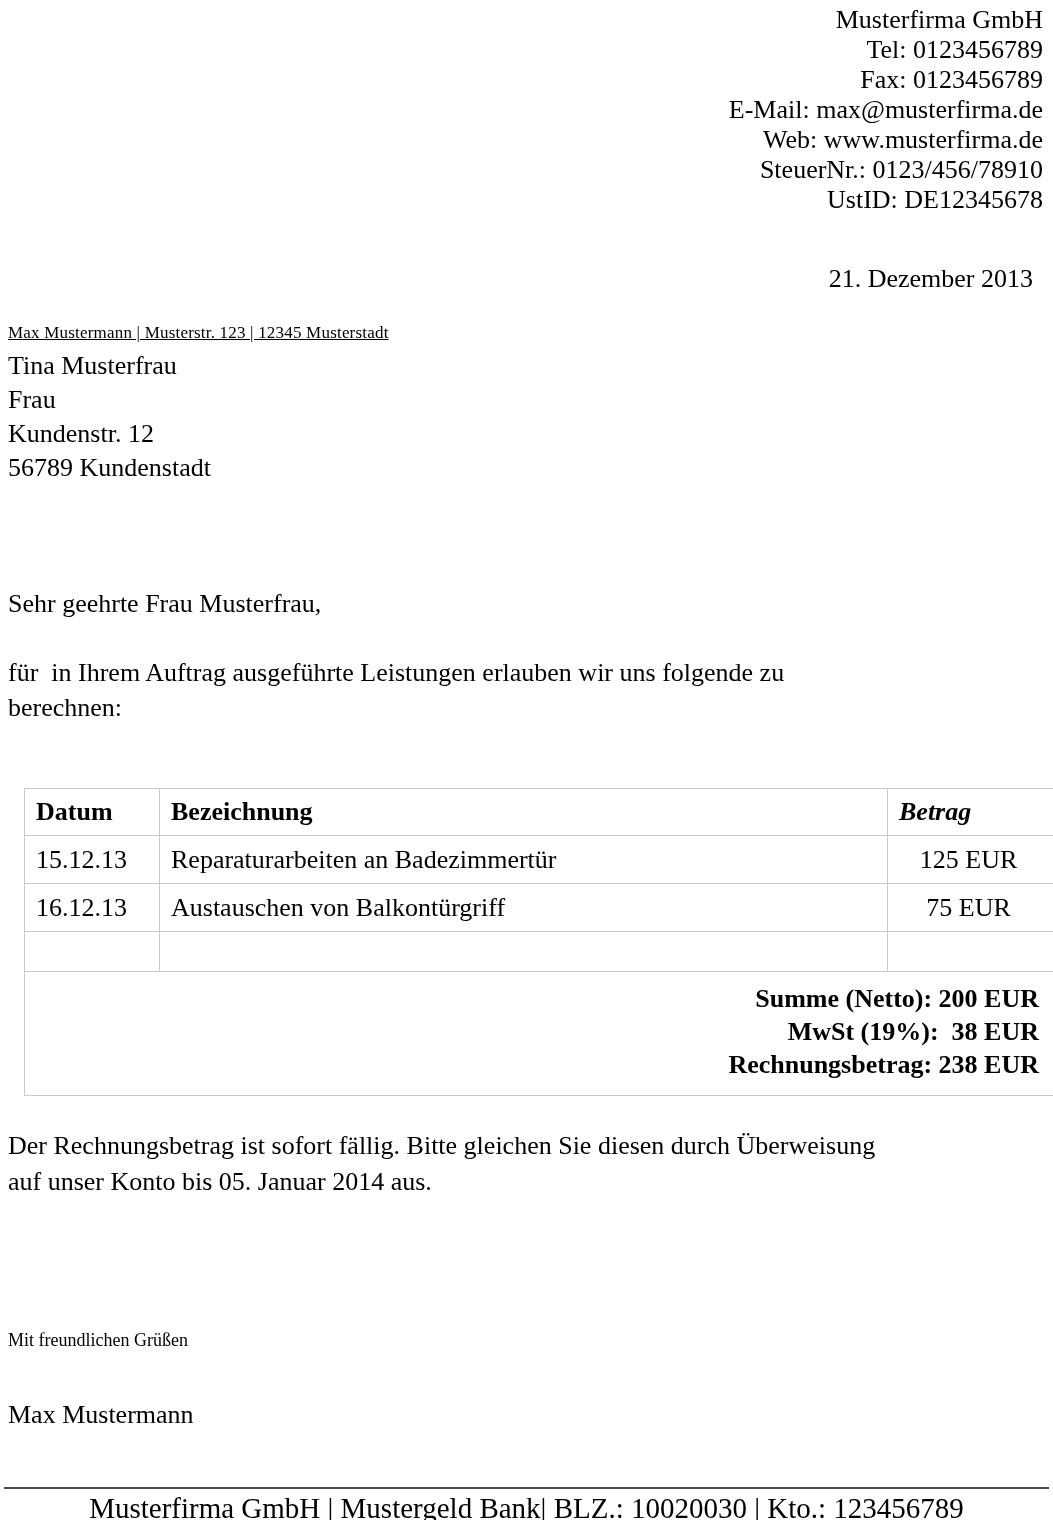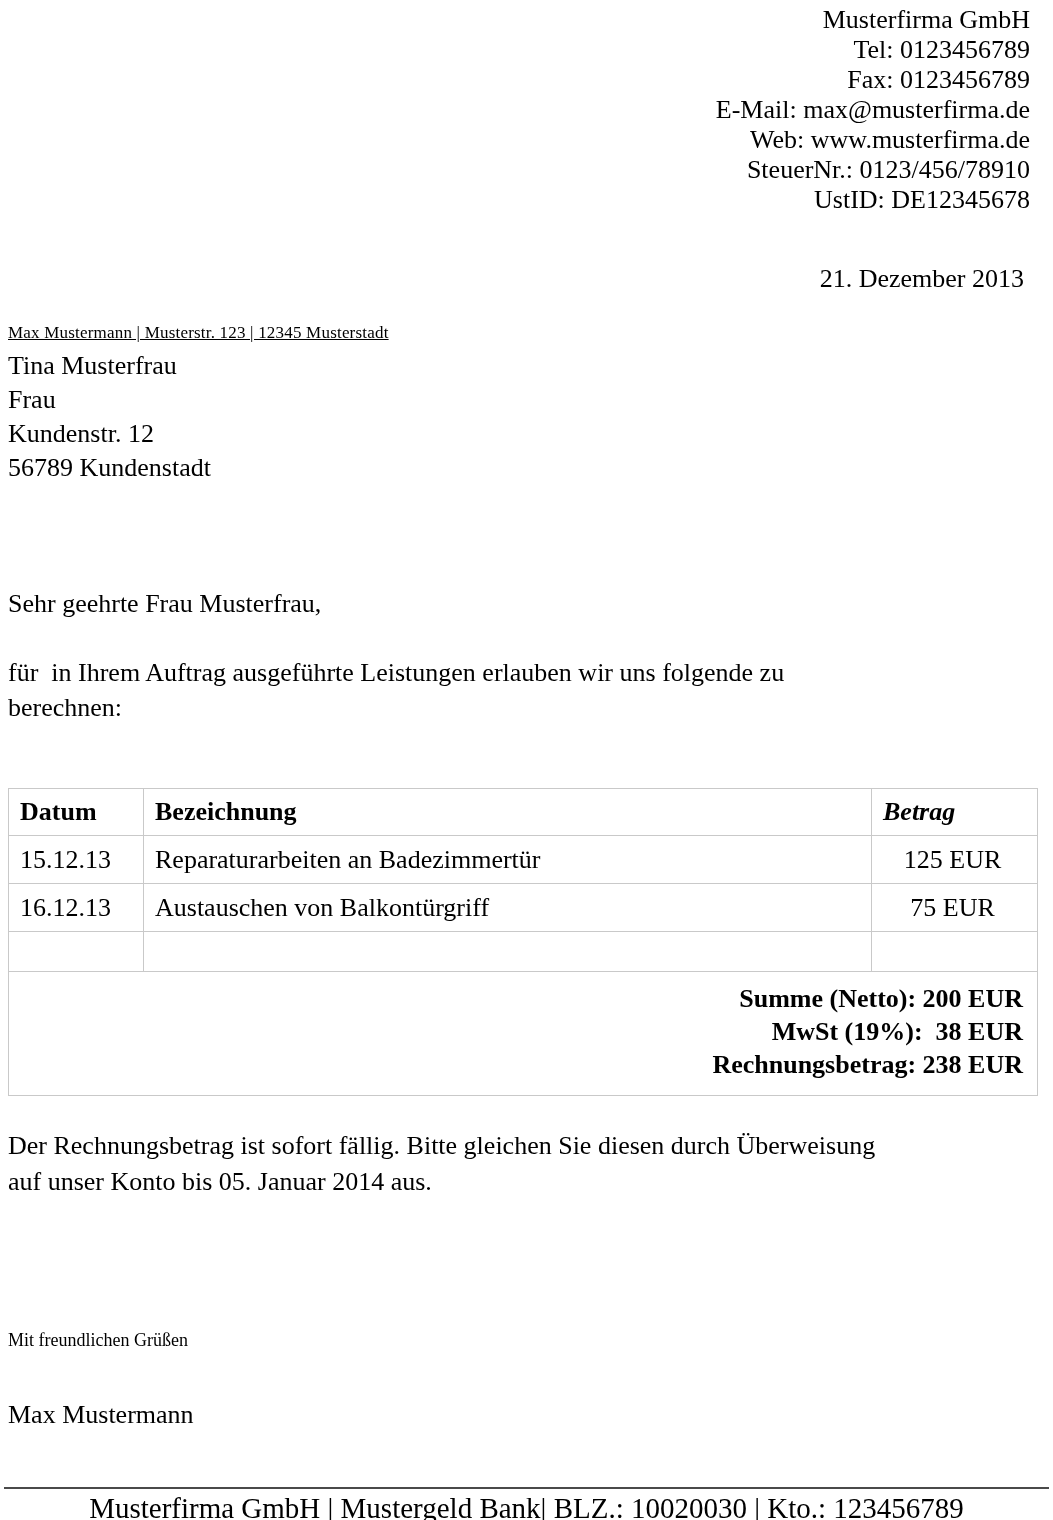--- a/index.html
+++ b/index.html
@@ -13,31 +13,31 @@
     margin: 0 auto;
     background: #ffffff;
     color: #000000;
     overflow: hidden;
   }
 
   
   .letterhead {
     position: absolute;
     top: 5px;
-    right: 23px;
+    right: 10px;
     text-align: right;
     font-size: 26px;
     line-height: 30px;
   }
 
   
   .date-line {
     position: absolute;
     top: 264px;
-    right: 29px;
+    right: 20px;
     font-size: 26px;
   }
 
   
   .sender-line {
     position: absolute;
     top: 323px;
     left: 8px;
     font-size: 17px;
     font-weight: normal;
@@ -68,21 +68,21 @@
     width: 960px;
     font-size: 26px;
     line-height: 35px;
     white-space: pre-wrap;
   }
 
   
   .invoice-table {
     position: absolute;
     top: 788px;
-    left: 8px;
+    left: 24px;
     width: 1030px;
     border-collapse: collapse;
     font-size: 26px;
   }
   .invoice-table th,
   .invoice-table td {
     border: 1px solid #c9c9c9;
     padding: 7px 11px;
     vertical-align: middle;
   }

